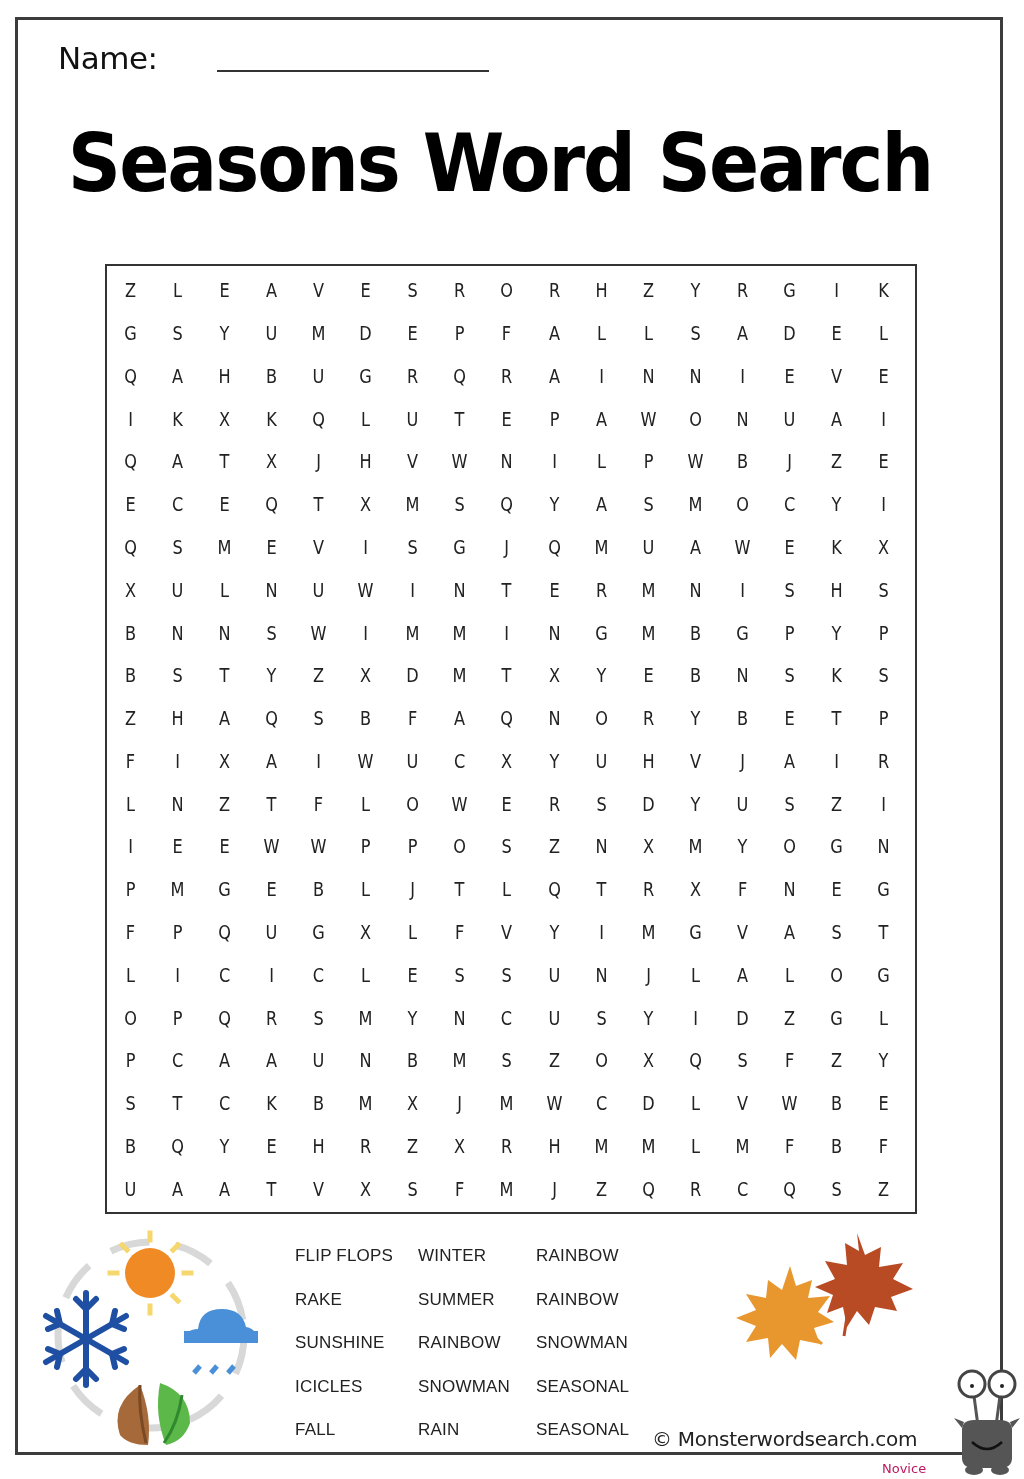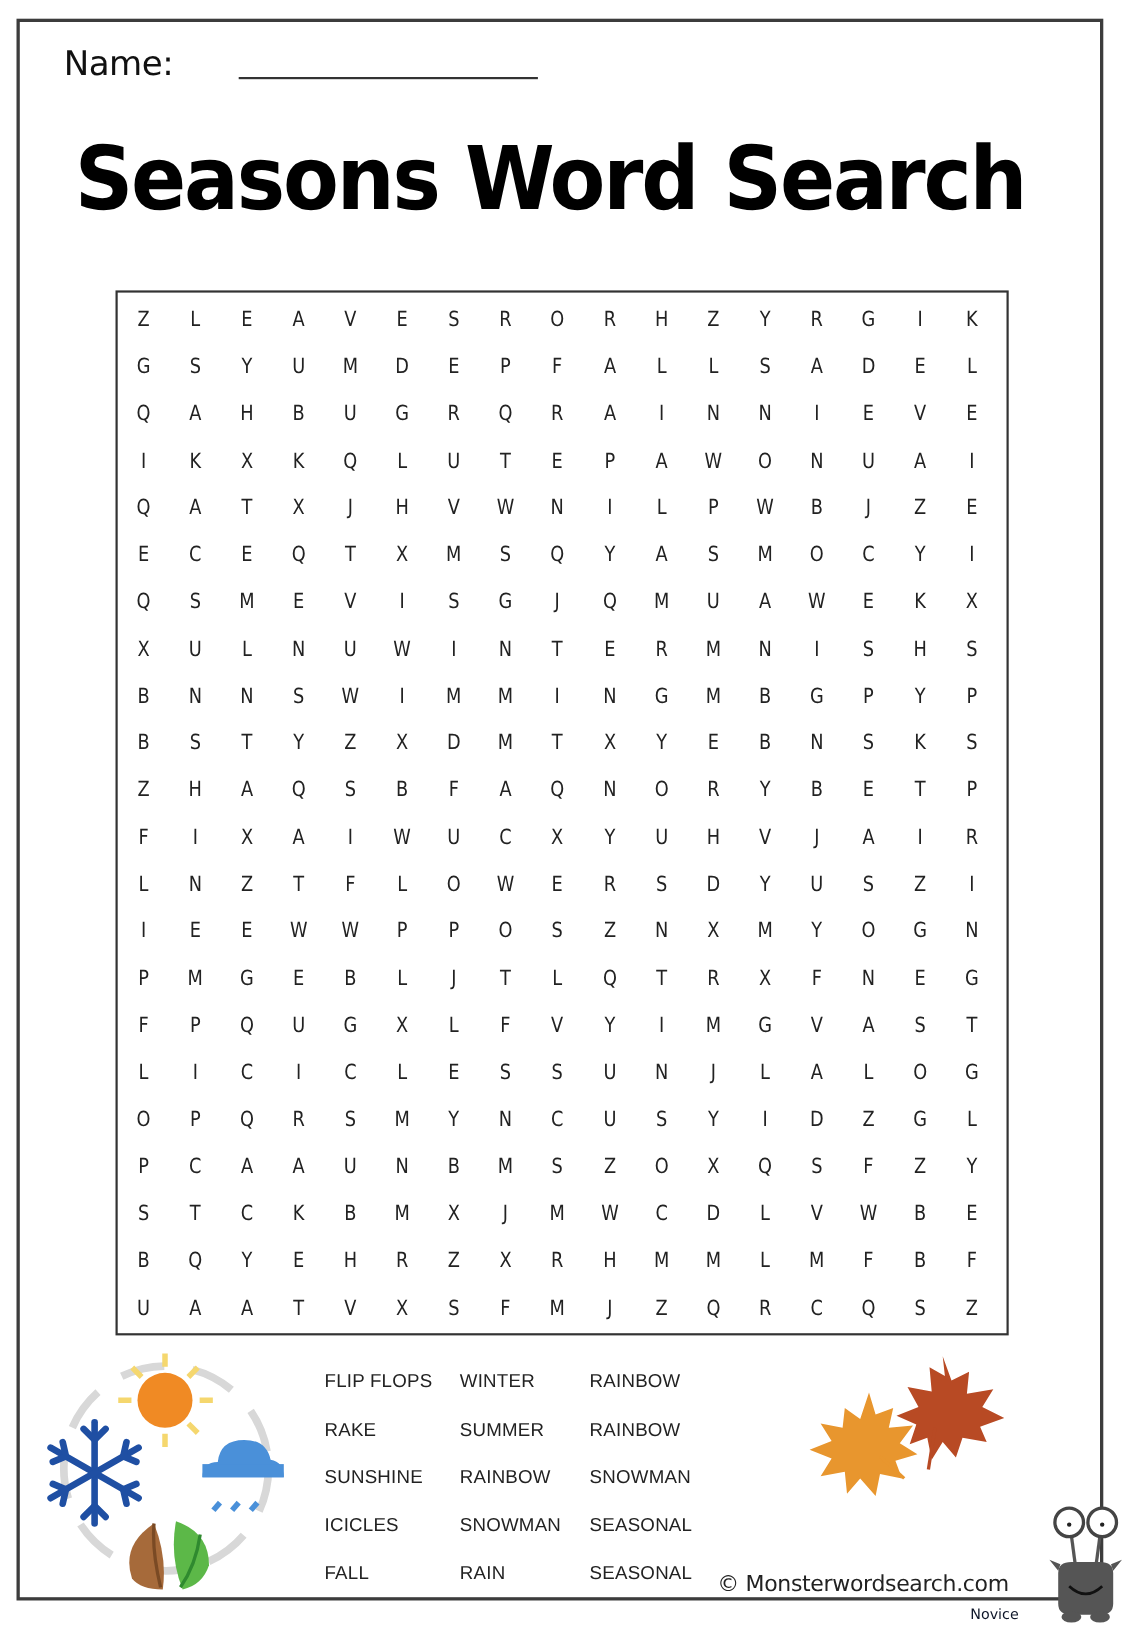--- a/index.html
+++ b/index.html
@@ -10,21 +10,21 @@
   .name-line { width: 272px; height: 0; border-bottom: 2px solid #333; margin-left: 14px; margin-bottom: 4px; }
   .title { position: absolute; left: 0; top: 120px; width: 1000px; text-align: center; font-family: "DejaVu Sans", sans-serif; font-weight: bold; font-size: 74px; letter-spacing: -2px; color: #000; transform: scaleY(1.08); }
   .grid-box { position: absolute; left: 105px; top: 264px; width: 812px; height: 950px; border: 2px solid #333; box-sizing: border-box; }
   .grid { position: absolute; left: 0; top: 0; width: 100%; height: 100%; display: grid; grid-template-columns: repeat(17, 1fr); grid-template-rows: repeat(22, 1fr); padding: 3px 8px 2px 0; box-sizing: border-box; }
   .cell { display: flex; align-items: center; justify-content: center; font-family: "DejaVu Sans", sans-serif; font-size: 19px; color: #222; font-weight: normal; transform: scaleX(0.85); }
   .seasons-art { position: absolute; left: 36px; top: 1225px; width: 230px; height: 225px; }
   .word-list { position: absolute; left: 295px; top: 1246px; display: grid; grid-template-columns: 123px 118px 120px; grid-auto-rows: 43.5px; }
   .word { font-family: "Liberation Sans", sans-serif; font-size: 17px; color: #222; letter-spacing: 0.2px; }
   .leaves-art { position: absolute; left: 722px; top: 1228px; width: 200px; height: 150px; }
   .copyright { position: absolute; left: 652px; top: 1427px; font-family: "DejaVu Sans", sans-serif; font-size: 20px; color: #222; letter-spacing: -0.3px; }
-  .level { position: absolute; left: 882px; top: 1461px; font-family: "DejaVu Sans", sans-serif; font-size: 13px; color: #0f172a; }
+  .level { position: absolute; left: 882px; top: 1461px; font-family: "DejaVu Sans", sans-serif; font-size: 13px; color: #be185d; }
   .monster { position: absolute; left: 952px; top: 1368px; width: 72px; height: 108px; }
 </style>
 </head>
 <body>
 
 <div class="page-border"></div>
 
 <div class="name-row">
   <span class="name-label">Name:</span>
   <span class="name-line"></span>

